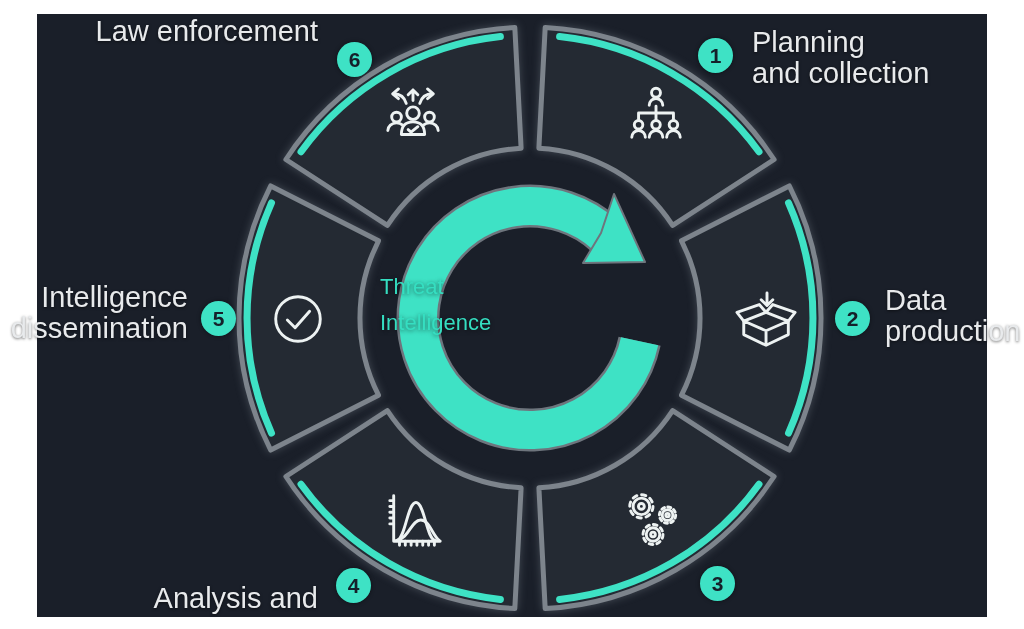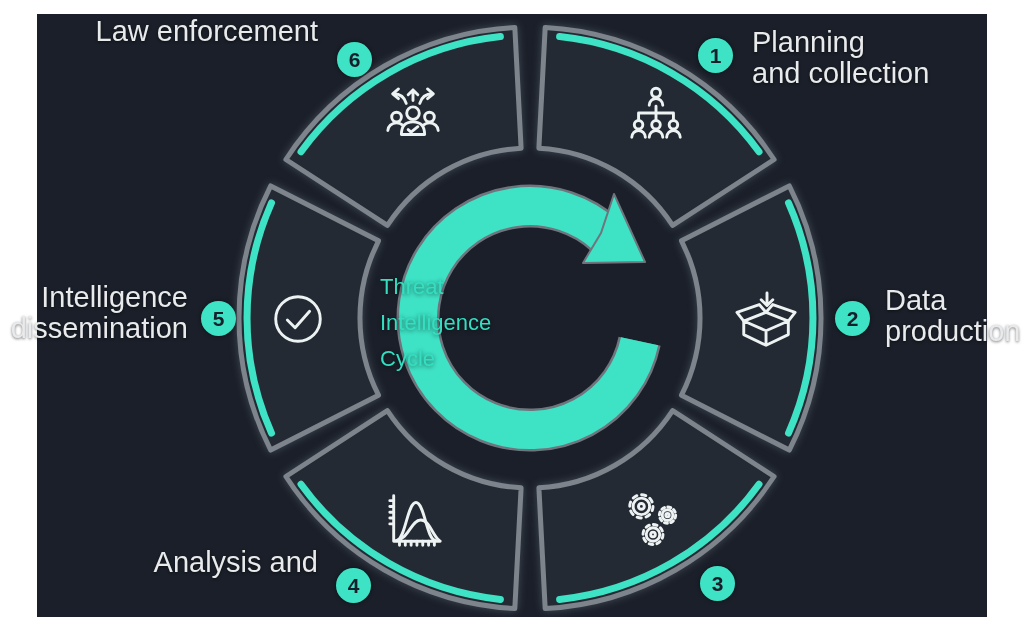--- a/index.html
+++ b/index.html
@@ -51,21 +51,20 @@
     <path class="seg-accent" d="M271.5,433.1 A283,283 0 0 1 271.5,202.9"></path>
     <path class="seg-accent" d="M301.0,151.7 A283,283 0 0 1 500.4,36.6"></path>
     <path id="band-outline" class="band-outline" d="M604.9,234.8 A112,112 0 1 0 639.6,341.3"></path>
     <path id="band" class="band" d="M604.9,234.8 A112,112 0 1 0 639.6,341.3"></path>
     <path class="ahead" d="M614,194 L645,262 L583,263 L601,233 Z"></path>
   </svg>
 
   <div class="title">
     <span>Threat</span>
     <span>Intelligence</span>
-    <span>Cycle</span>
   </div>
 
   <svg class="icon" style="left:625px;top:84px" viewBox="0 0 64 64">
     <circle cx="32" cy="9" r="4.6"></circle>
       <path d="M25,22 a7,7 0 0 1 14,0"></path>
     <path d="M32,23 V30 M14,30 H50 M14,30 V36.5 M32,30 V36.5 M50,30 V36.5"></path>
     <circle cx="14" cy="42" r="4.4"></circle>
       <circle cx="32" cy="42" r="4.4"></circle>
       <circle cx="50" cy="42" r="4.4"></circle>
     <path d="M7,55 a7,7 0 0 1 14,0 M25,55 a7,7 0 0 1 14,0 M43,55 a7,7 0 0 1 14,0"></path>
@@ -135,21 +134,21 @@
     </div>
 
   <div class="label" style="left:752px;top:27px">
     <span>Planning</span>
     <span>and collection</span>
   </div>
   <div class="label" style="left:885px;top:285px">
     <span>Data</span>
     <span>production</span>
   </div>
-  <div class="label right" style="right:706px;top:547px">
+  <div class="label right" style="right:706px;top:583px">
     <span>Analysis and</span>
   </div>
   <div class="label right" style="right:836px;top:282px">
     <span>Intelligence</span>
     <span>dissemination</span>
   </div>
   <div class="label right tight" style="right:706px;top:17px">
     <span>Law enforcement</span>
   </div>
 </div>

